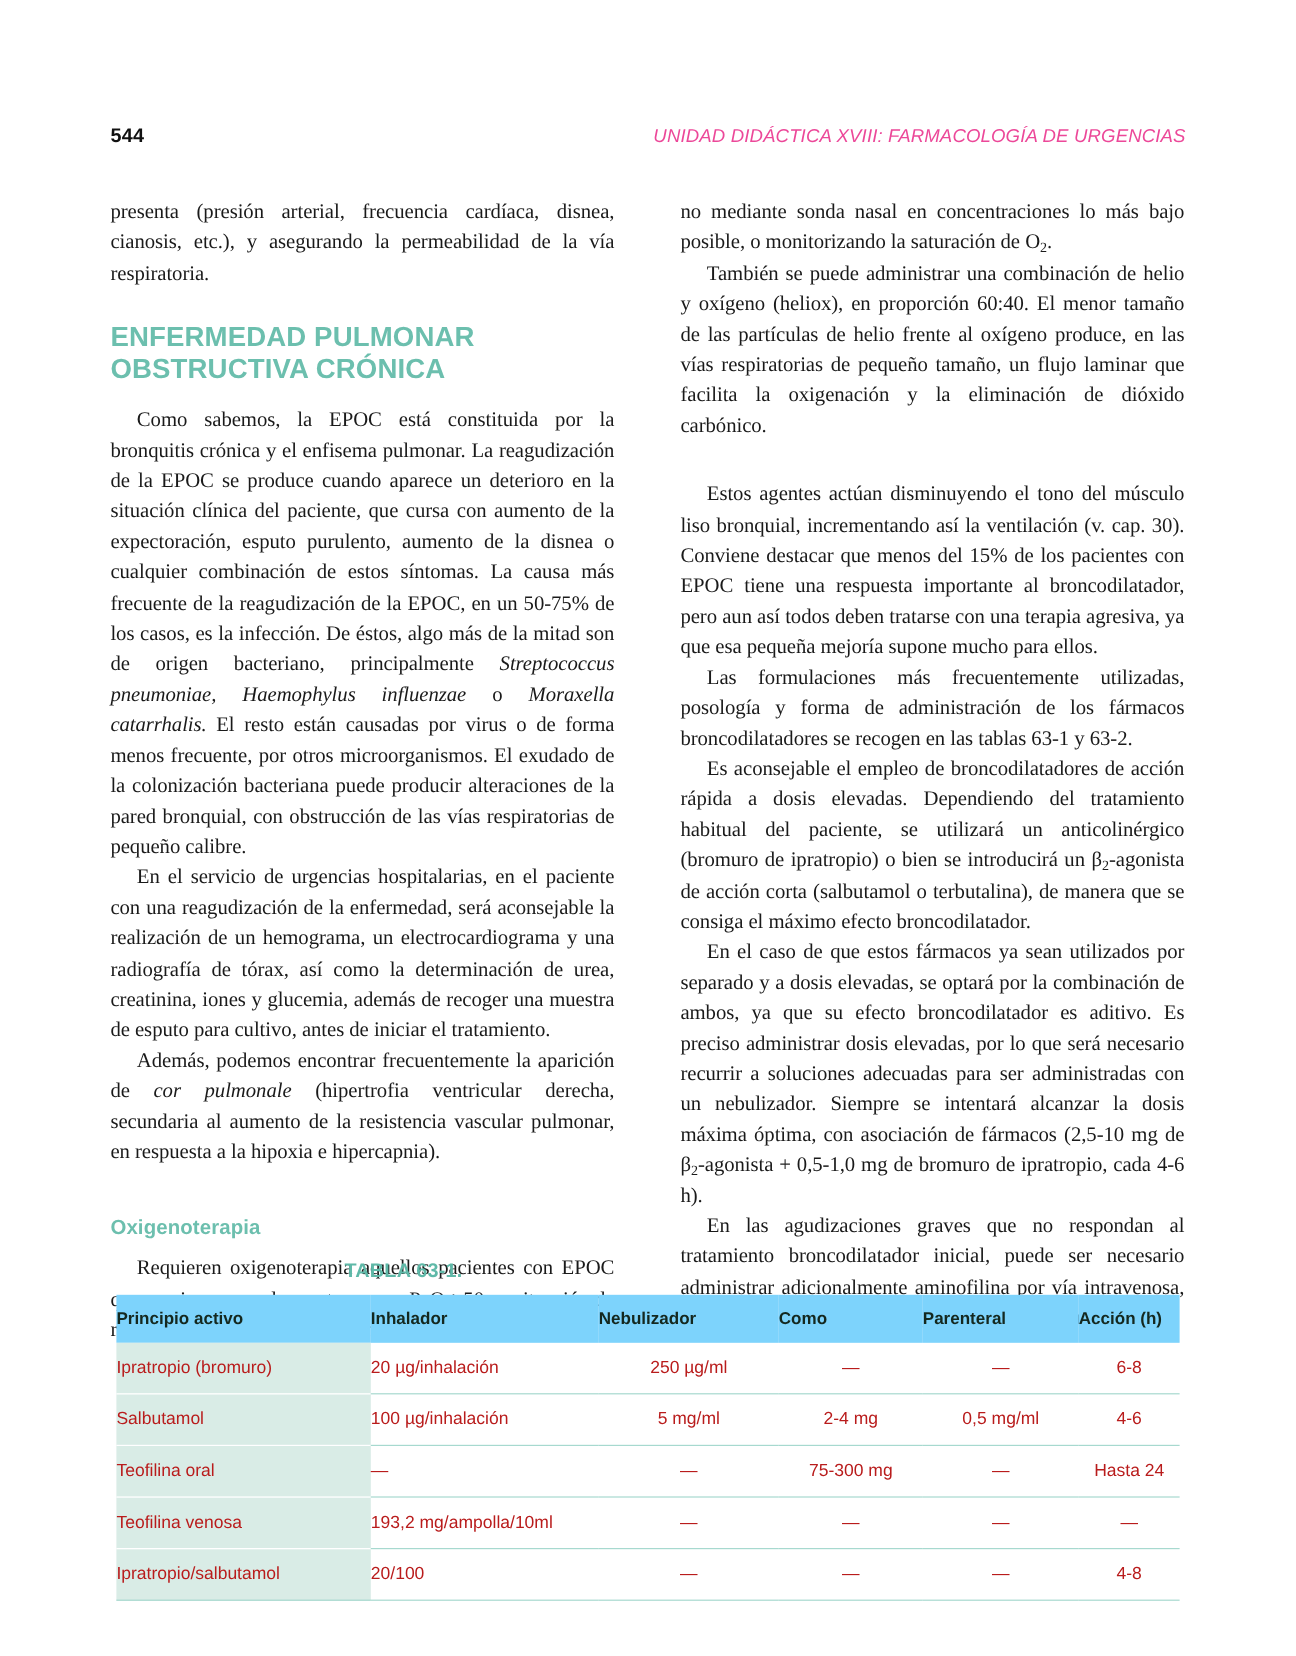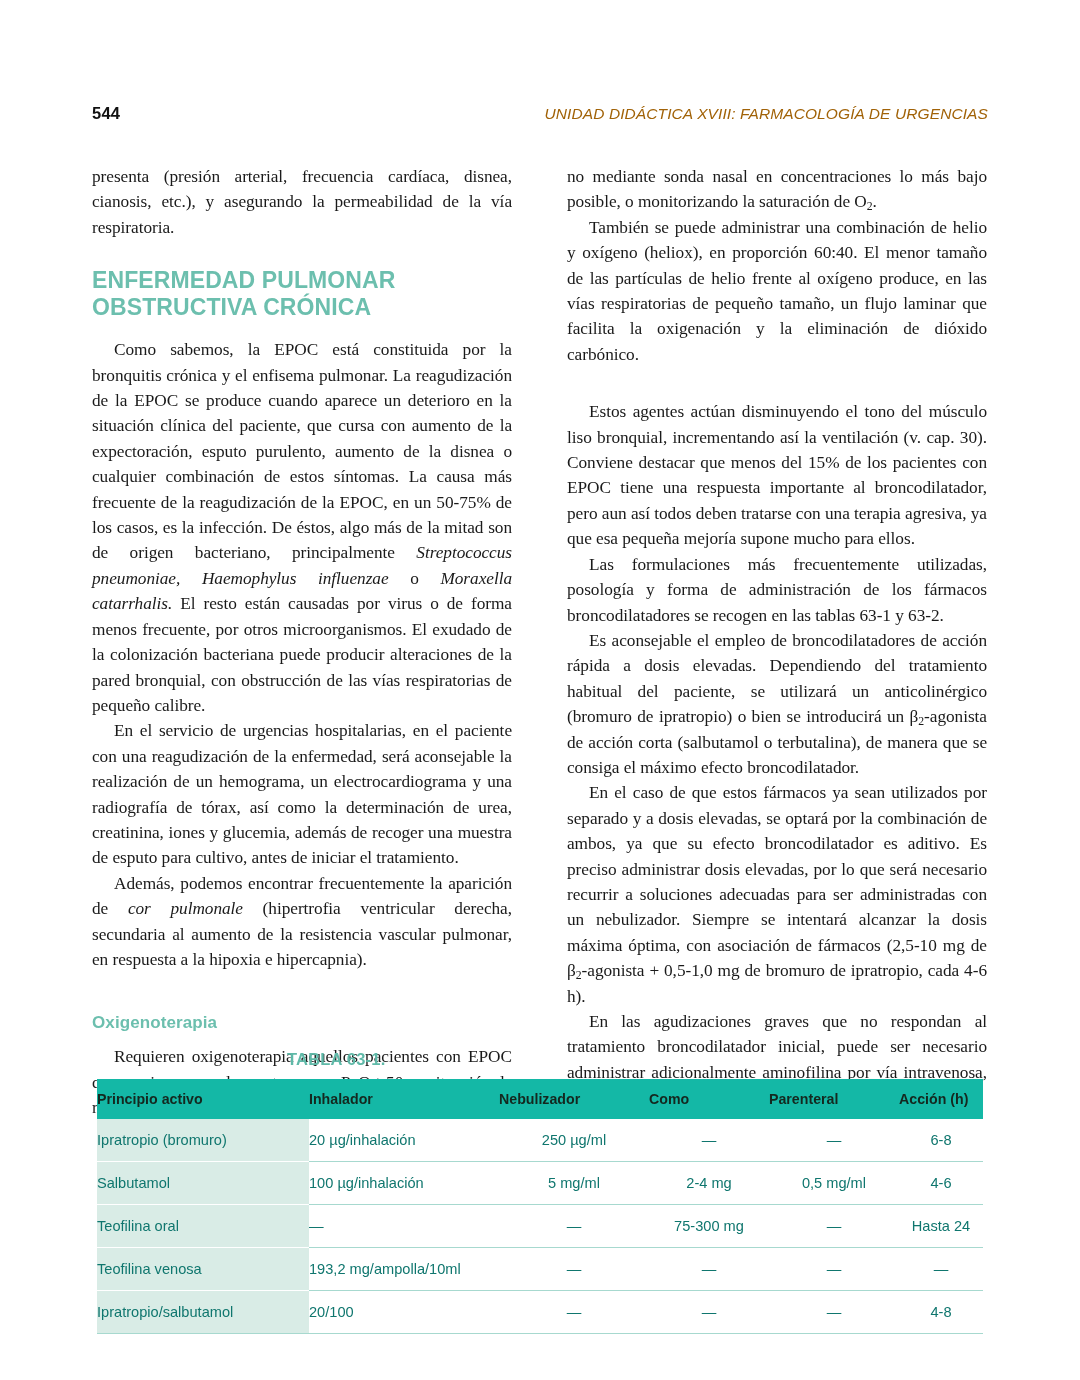--- a/index.html
+++ b/index.html
@@ -37,21 +37,21 @@
     font-family: "Liberation Sans", sans-serif;
     font-weight: bold;
     font-size: 16.5px;
     color: #111;
     letter-spacing: 0.2px;
   }
   .head-title {
     font-family: "Liberation Sans", sans-serif;
     font-style: italic;
     font-size: 15.5px;
-    color: #a16207;
+    color: #ec4899;
     letter-spacing: 0.1px;
     white-space: nowrap;
   }
 
   
   .columns {
     position: absolute;
     top: 122px;
     left: 92px;
     width: 896px;
@@ -139,32 +139,32 @@
     white-space: nowrap;
   }
 
   table.data-table {
     width: 886px;
     border-collapse: collapse;
     table-layout: fixed;
     font-family: "Liberation Sans", sans-serif;
   }
   table.data-table th {
-    background: #14b8a6;
+    background: #7dd3fc;
     color: #14281f;
     font-size: 14.2px;
     font-weight: bold;
     text-align: left;
     padding: 11px 0 11px 0;
     height: 18px;
     white-space: nowrap;
   }
   table.data-table td {
     font-size: 14.6px;
-    color: #0f766e;
+    color: #b91c1c;
     padding: 12px 0 12px 0;
     height: 18px;
     border-bottom: 1.5px solid #a7d9cf;
     white-space: nowrap;
   }
   table.data-table tbody tr:last-child td {
     border-bottom: 1.5px solid #a7d9cf;
   }
   td.c0, th.c0 { width: 212px; padding-left: 28px; }
   td.c1, th.c1 { width: 190px; padding-left: 18px; }

